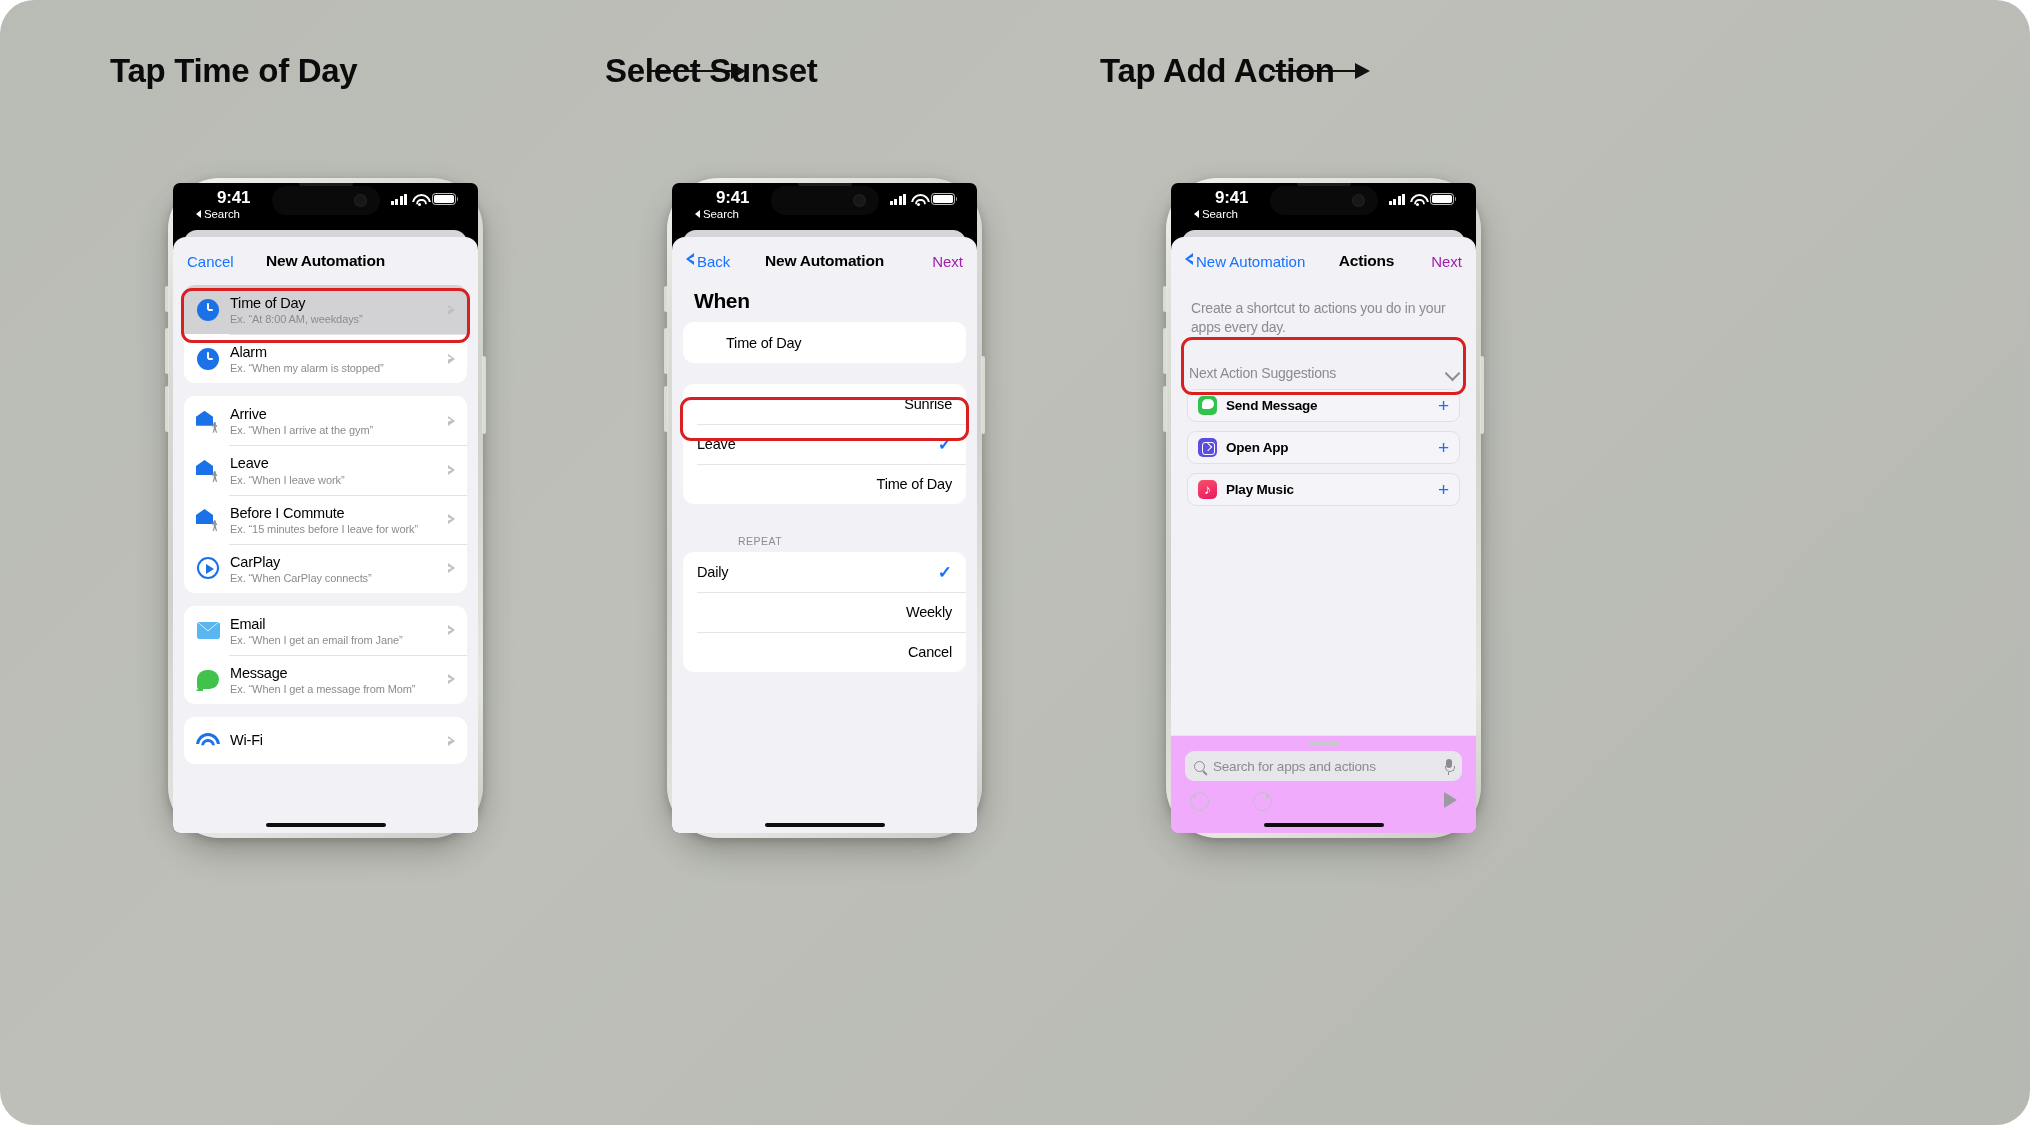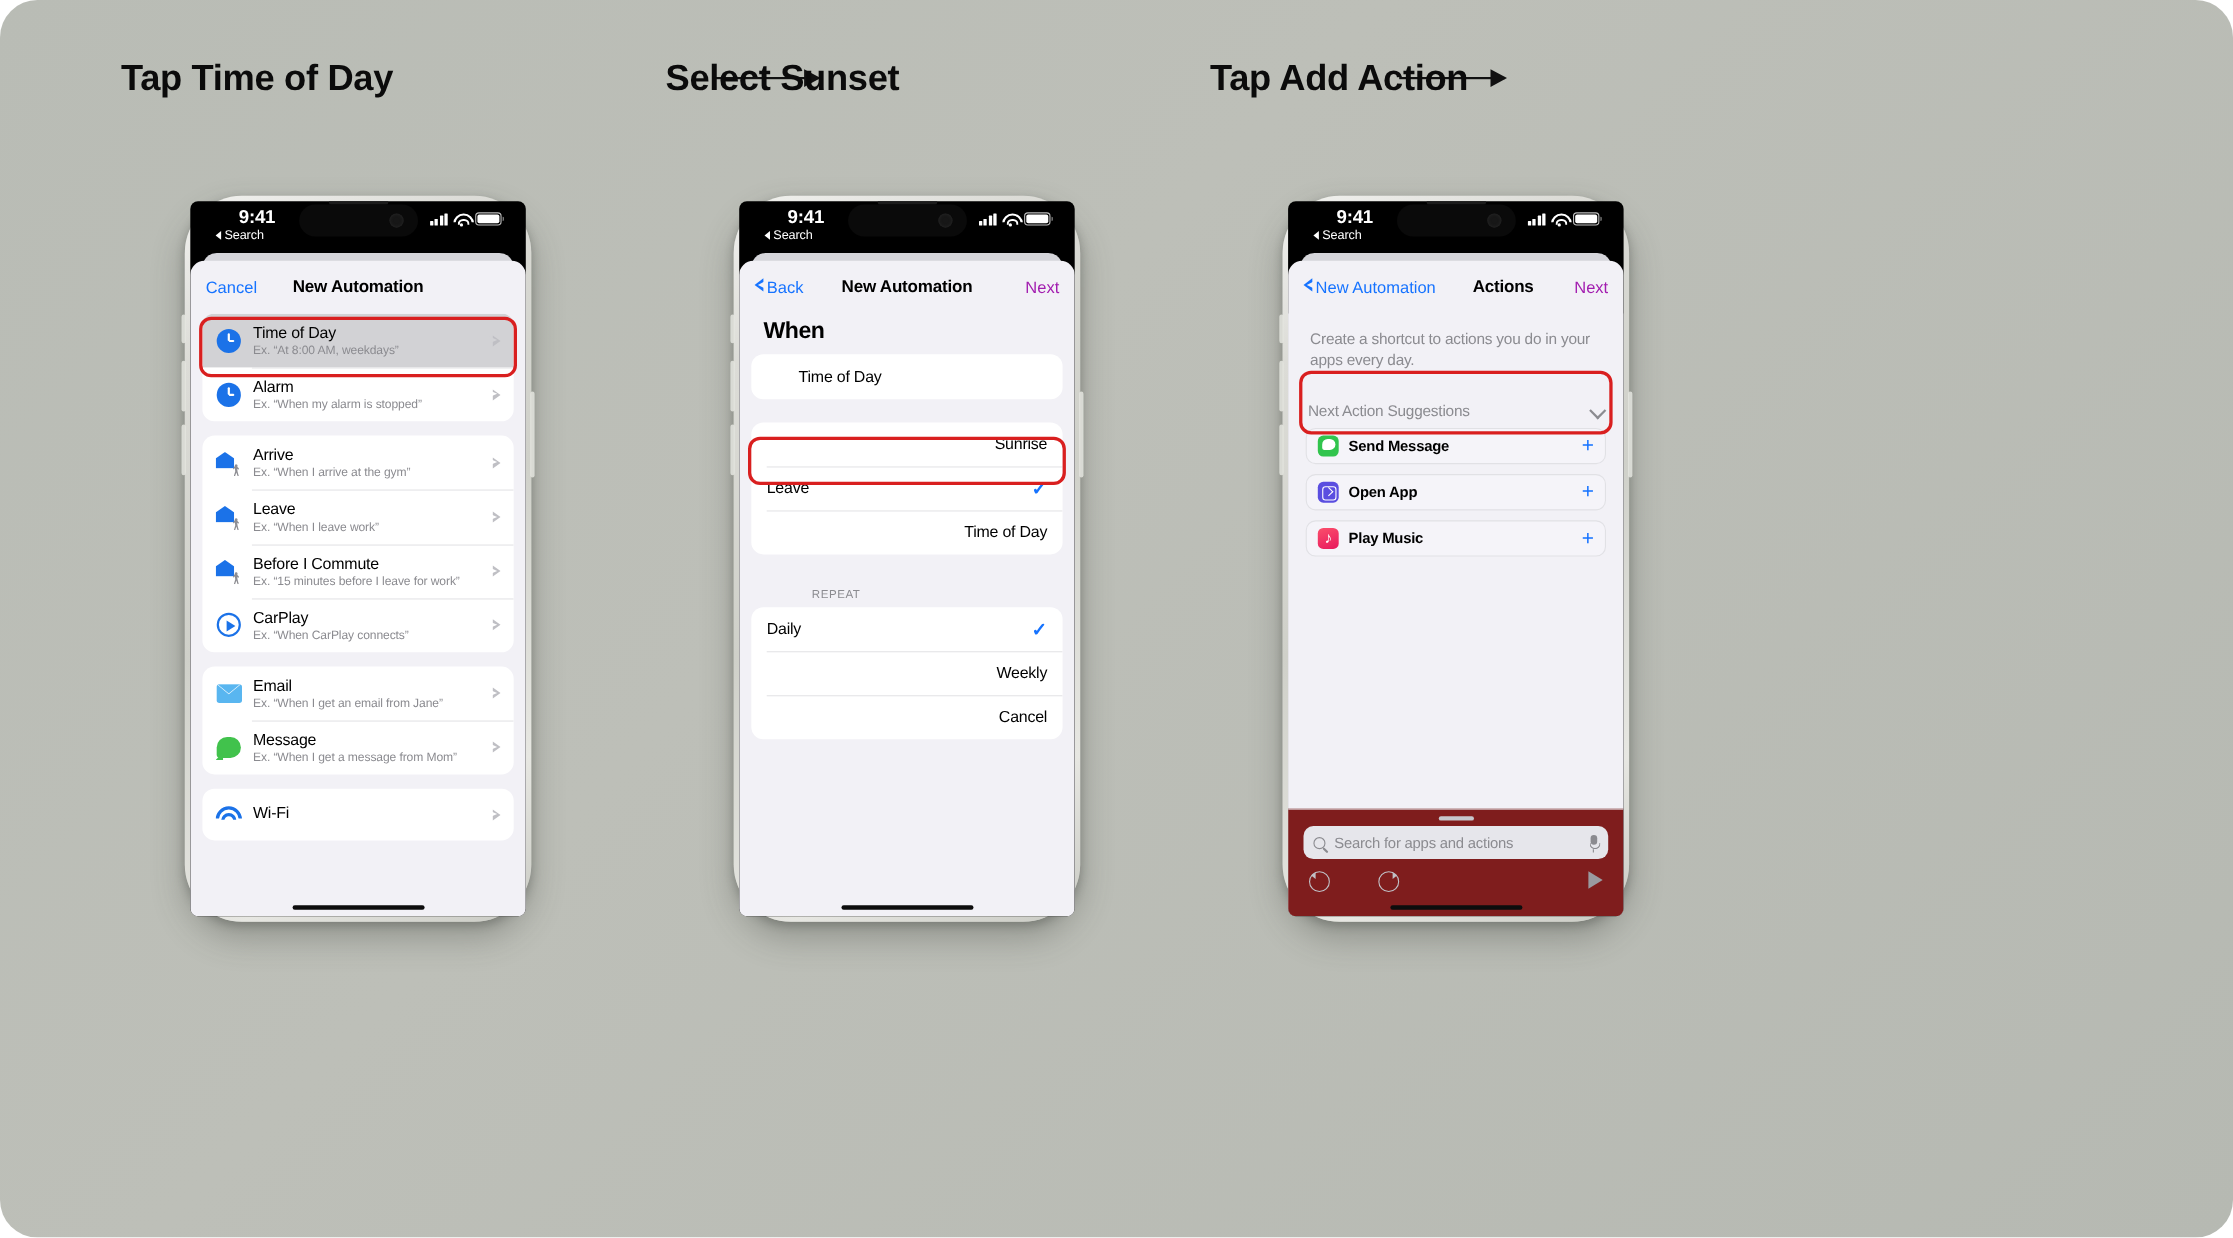--- a/index.html
+++ b/index.html
@@ -355,21 +355,21 @@
   }
   .si-mus{background:linear-gradient(160deg,#fb4f6b,#e8195e);}
   .si-mus::after{
     content:"♪";position:absolute;left:0;right:0;top:-1px;text-align:center;
     color:#fff;font-size:14px;line-height:20px;
   }
 
   
   .p3bottom{
     position:absolute;left:0;right:0;bottom:0;height:98px;
-    background:#7f1d1d;border-top:1px solid #e6e6ea;
+    background:#f0abfc;border-top:1px solid #e6e6ea;
   }
   .grabber{
     position:absolute;left:50%;transform:translateX(-50%);top:6px;
     width:32px;height:4px;border-radius:2px;background:#c7c7cc;
   }
   .searchbar{
     position:absolute;left:14px;right:14px;top:15px;height:30px;
     border-radius:9px;background:#e6e6eb;display:flex;align-items:center;padding:0 9px;
   }
   .mag{

